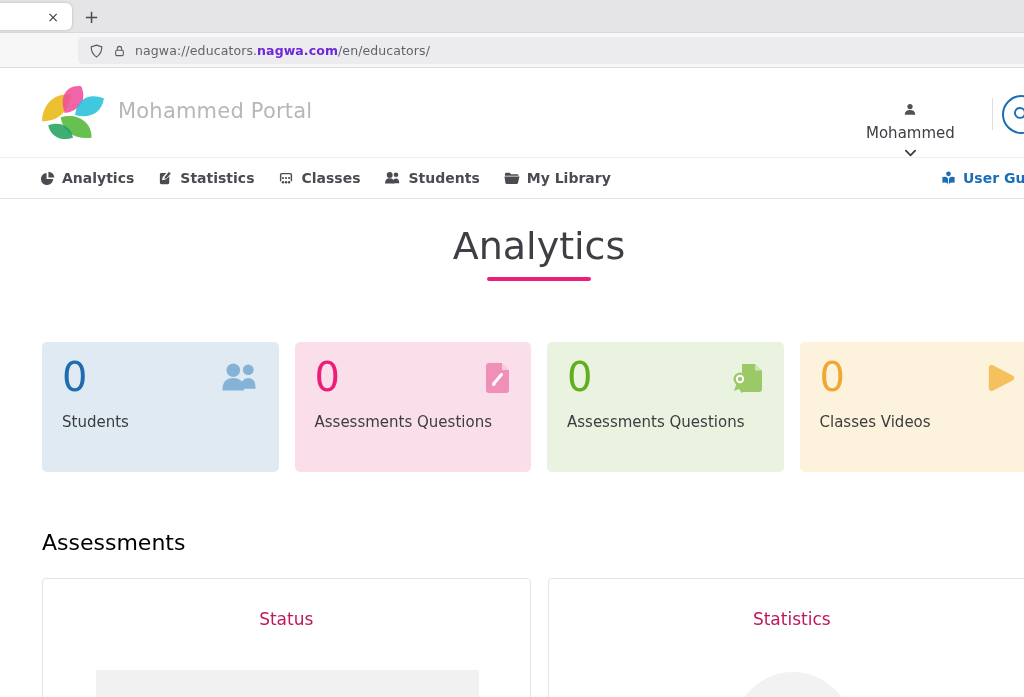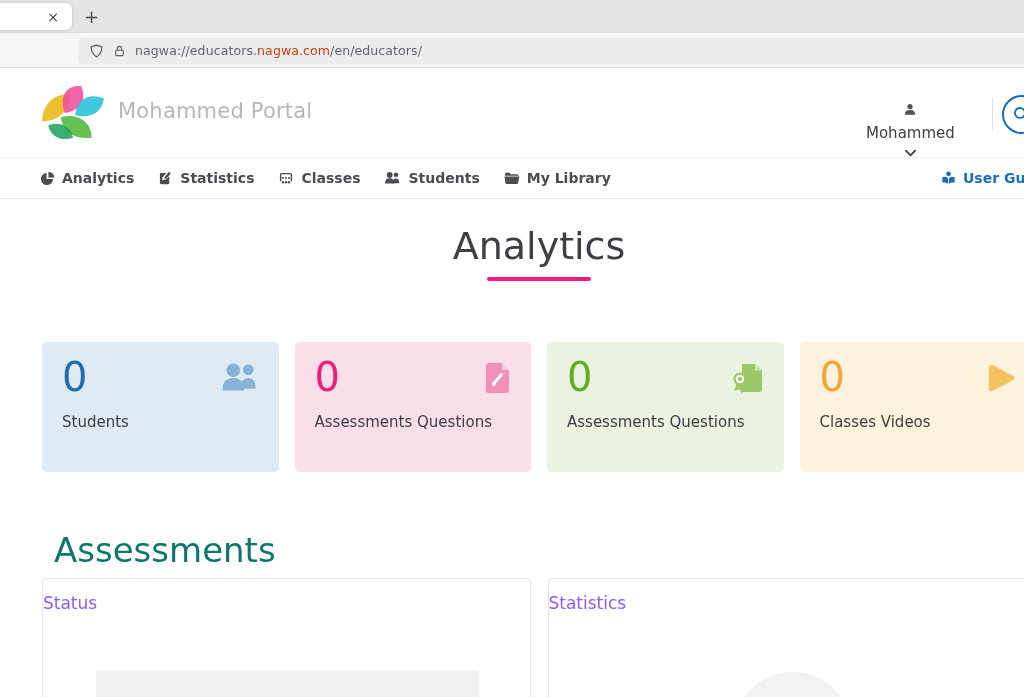--- a/index.html
+++ b/index.html
@@ -14,21 +14,21 @@
          display:flex; align-items:center; justify-content:flex-end; padding-right:9px; cursor:default; }
   .tab-close { width:20px; height:20px; display:flex; align-items:center; justify-content:center;
                font-size:14px; color:#3d3d3d; border-radius:4px; }
   .newtab { position:absolute; left:80px; top:5px; width:23px; height:23px; display:flex;
             align-items:center; justify-content:center; font-size:18px; color:#4c4c4c; border-radius:4px; }
   .toolbar { position:relative; height:35px; background:#f7f7f8; border-bottom:1px solid #dddde0; }
   .urlbar { position:absolute; left:78px; top:4px; height:27px; width:1000px; background:#ececee;
             border-radius:5px; display:flex; align-items:center; padding:0 11px; gap:9px; }
   .urlbar svg { flex:0 0 auto; }
   .urltext { font-size:12.5px; color:#63636b; white-space:nowrap; letter-spacing:.1px; }
-  .urltext .domain { color:#c2410c; font-weight:normal; }
+  .urltext .domain { color:#6d28d9; font-weight:bold; }
 
   
   .site-header { position:relative; height:89px; background:#fff; }
   .logo { position:absolute; left:40px; top:16px; }
   .portal-title { position:absolute; left:118px; top:31px; font-size:21px; font-weight:normal;
                   color:#b7b7bb; letter-spacing:.2px; }
   .user-menu { position:absolute; left:866px; top:34px; display:flex; align-items:center; gap:7px;
                font-size:15px; color:#3e3e45; cursor:pointer; white-space:nowrap;flex-direction:column; }
   .user-menu .uicon { color:#51515a; display:flex; }
   .header-divider { position:absolute; left:992px; top:30px; width:1px; height:32px; background:#dedee1; }
@@ -51,26 +51,26 @@
                 font-size:38px; color:#3e3e45; }
   .title-underline { position:absolute; left:487px; top:277px; width:104px; height:4px;
                      border-radius:2px; background:#ed1e79; }
 
   .stat-row { position:absolute; left:42px; top:342px; width:994px; display:flex; gap:16px; }
   .stat-card { flex:1; height:130px; border-radius:5px; position:relative; padding:12px 20px; }
   .stat-value { font-size:40px; line-height:1.15; font-weight:normal; }
   .stat-label { position:absolute; left:20px; top:71px; font-size:15px; color:#3c3c42; white-space:nowrap; }
   .stat-icon { position:absolute; top:20px; right:20px; display:flex; }
 
-  .section-heading { position:absolute; left:42px; top:530px; font-size:34px; color:#0f766e;margin-left:12px; }
+  .section-heading { position:absolute; left:42px; top:530px; font-size:22px; color:#000000; }
 
   .chart-row { position:absolute; left:42px; top:578px; width:994px; display:flex; gap:17px; }
   .chart-card { flex:1; height:300px; background:#fff; border:1px solid #e4e4e6; border-radius:4px;
                 position:relative; }
-  .chart-title { margin-top:14px; font-size:17px; color:#8b5cf6; }
+  .chart-title { text-align:center; margin-top:30px; font-size:17px; color:#be185d; }
   .bar-placeholder { position:absolute; left:53px; top:91px; width:383px; height:90px; background:#f1f1f1; }
   .donut-placeholder { position:absolute; left:185px; top:93px; width:118px; height:118px;
                        border-radius:50%; background:#f2f2f2; }
 </style>
 </head>
 <body>
 
 <div id="viewport">
 
   <div class="tabbar">

